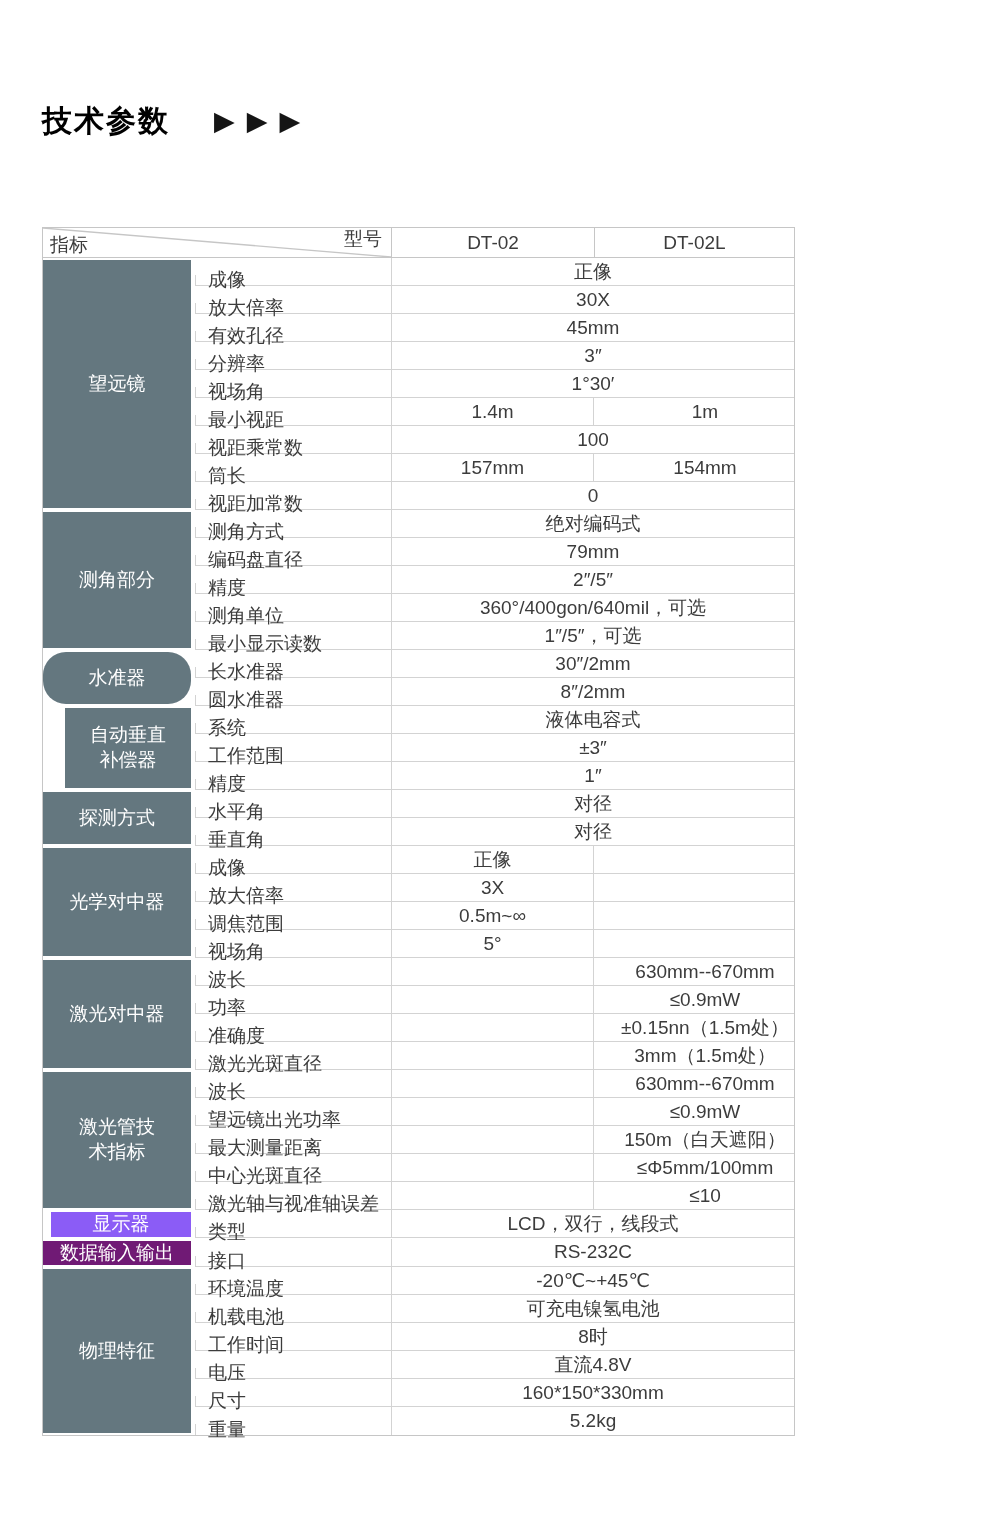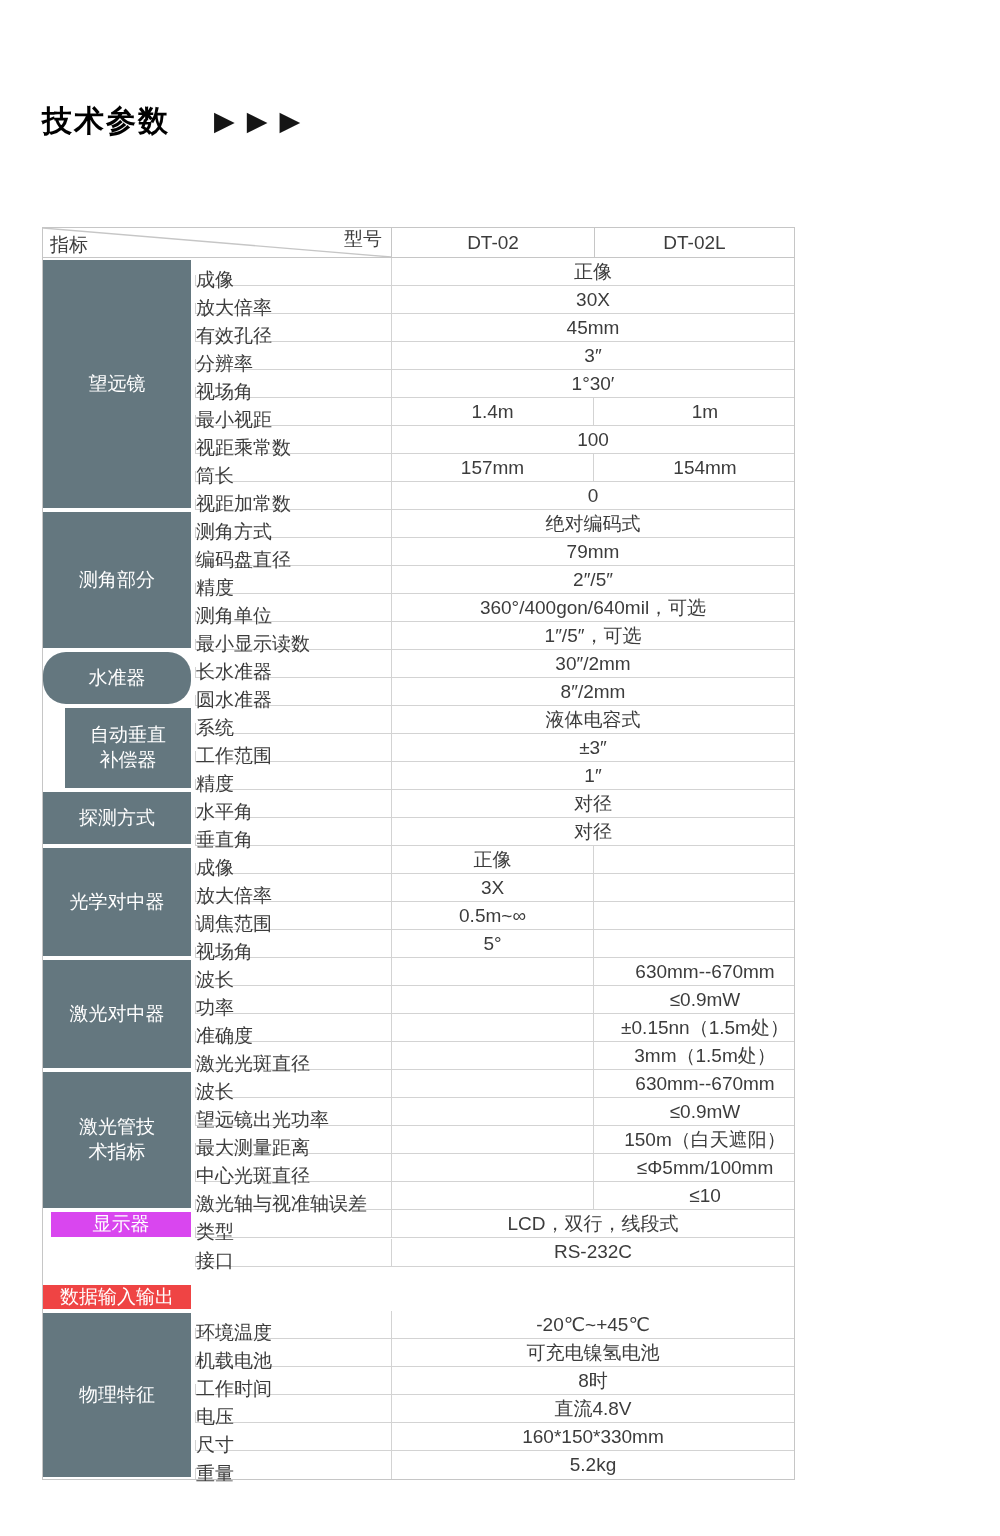--- a/index.html
+++ b/index.html
@@ -55,21 +55,21 @@
     background: #64777f; color: #ffffff;
     display: flex; align-items: center; justify-content: center;
     text-align: center; font-size: 19px; line-height: 1.3;
     white-space: pre-line;
   }
   .rows { flex: 1; }
   .row { display: flex; height: 28px; border-bottom: 1px solid #d3d3d3; }
   .section:last-child .row:last-child { border-bottom: none; }
   .param {
     width: 196px; border-left: 1px solid #d3d3d3;
-    padding-left: 0;
+    padding-left: 12px;
     display: flex; align-items: center;
     font-size: 19px; white-space: nowrap; margin-top: 17px;
   }
   .vals { flex: 1; display: flex; justify-content: center; }
   .val {
     display: flex; align-items: center; justify-content: center;
     font-size: 19px; border-left: 1px solid #d3d3d3; white-space: nowrap;
   }
   .val.full  { flex: 1; }
   .val.half1 { width: 202px; }
@@ -368,34 +368,34 @@
             <div class="param">激光轴与视准轴误差</div>
             <div class="vals">
               <div class="val half1"></div>
               <div class="val half2">≤10</div>
             </div>
           </div>
         </div>
       </div>
       <div class="section">
         <div class="cat">
-          <div class="cat-inner" style="background: #d946ef; margin-left: 8px;">显示器</div>
+          <div class="cat-inner" style="background: #8b5cf6; margin-left: 8px;">显示器</div>
         </div>
         <div class="rows">
           <div class="row">
             <div class="param">类型</div>
             <div class="vals">
               <div class="val full">LCD，双行，线段式</div>
             </div>
           </div>
         </div>
       </div>
       <div class="section">
         <div class="cat">
-          <div class="cat-inner" style="background: #ef4444; margin-top: 44px;">数据输入输出</div>
+          <div class="cat-inner" style="background: #701a75;">数据输入输出</div>
         </div>
         <div class="rows">
           <div class="row">
             <div class="param">接口</div>
             <div class="vals">
               <div class="val full">RS-232C</div>
             </div>
           </div>
         </div>
       </div>

